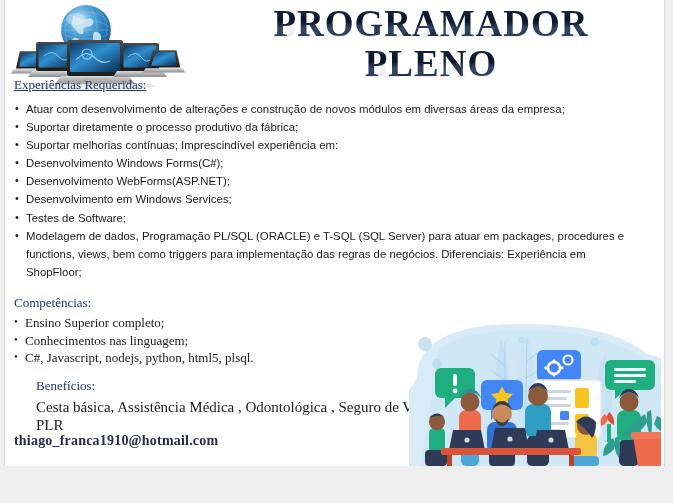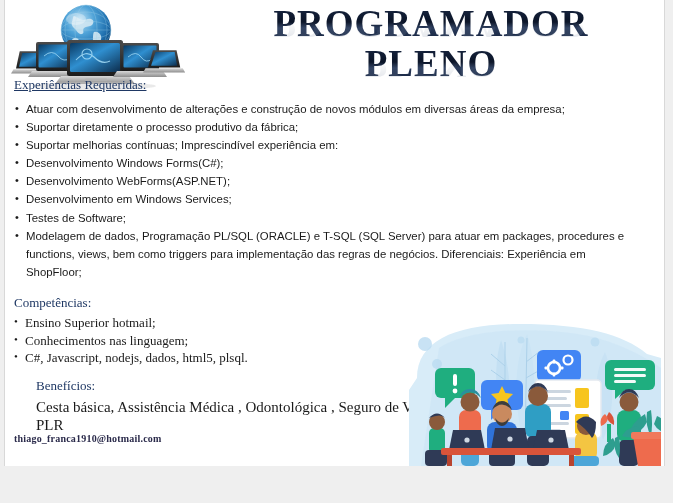--- a/index.html
+++ b/index.html
@@ -89,21 +89,21 @@
   }
 
   .sec-ben{position:absolute;left:24px;top:378px;width:420px;margin-left:12px;}
   .ben-text{
     font-family:"Liberation Serif",serif;
     font-size:15px;color:#1a1a1a;line-height:18px;margin-top:4px;
   }
   .email{
     position:absolute;left:14px;top:433px;
     font-family:"Liberation Serif",serif;
-    font-weight:bold;font-size:10px;color:#2a2a4a;
+    font-weight:bold;font-size:14px;color:#2a2a4a;
     letter-spacing:.2px;
   }
 
   
   .illus{position:absolute;left:409px;top:318px;width:252px;height:148px;overflow:hidden;}
 </style>
 </head>
 <body>
 
 <div class="canvas">
@@ -208,23 +208,23 @@
       <li>Testes de Software;</li>
       <li>Modelagem de dados, Programação PL/SQL (ORACLE) e T-SQL (SQL Server) para atuar em packages, procedures e</li>
       <li class="nobullet">functions, views, bem como triggers para implementação das regras de negócios. Diferenciais: Experiência em</li>
       <li class="nobullet">ShopFloor;</li>
     </ul>
   </div>
 
   <div class="sec-comp">
     <div class="h-serif">Competências:</div>
     <ul class="serif-list">
-      <li>Ensino Superior hotmail;</li>
+      <li>Ensino Superior completo;</li>
       <li>Conhecimentos nas linguagem;</li>
-      <li>C#, Javascript, nodejs, dados, html5, plsql.</li>
+      <li>C#, Javascript, nodejs, python, html5, plsql.</li>
     </ul>
   </div>
 
   <div class="sec-ben">
     <div class="h-serif">Benefícios:</div>
     <div class="ben-text">Cesta básica,  Assistência Médica , Odontológica ,  Seguro de Vida e  PLR</div>
   </div>
 
   <div class="email">thiago_franca1910@hotmail.com</div>
 

